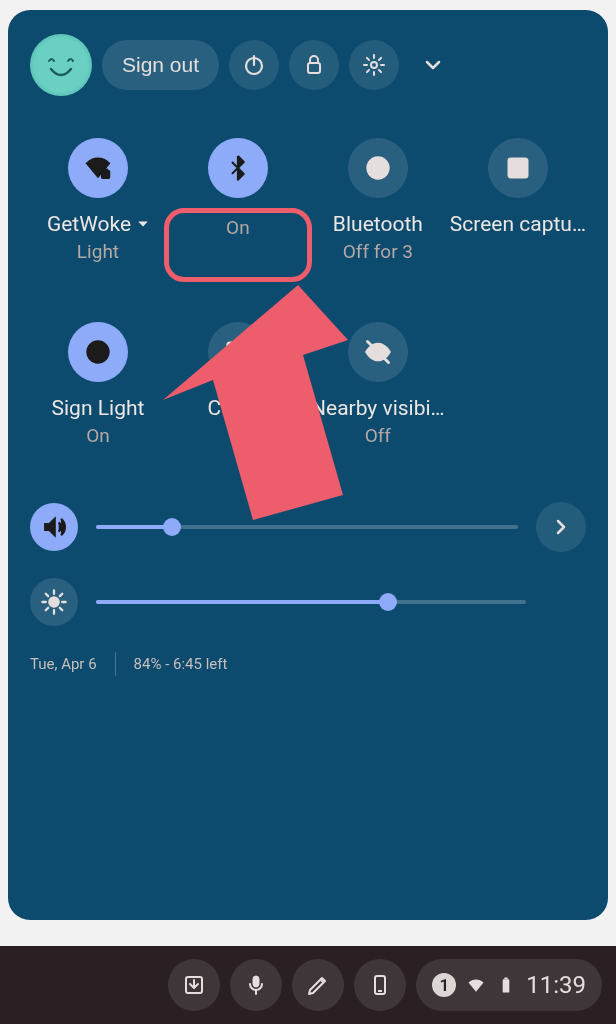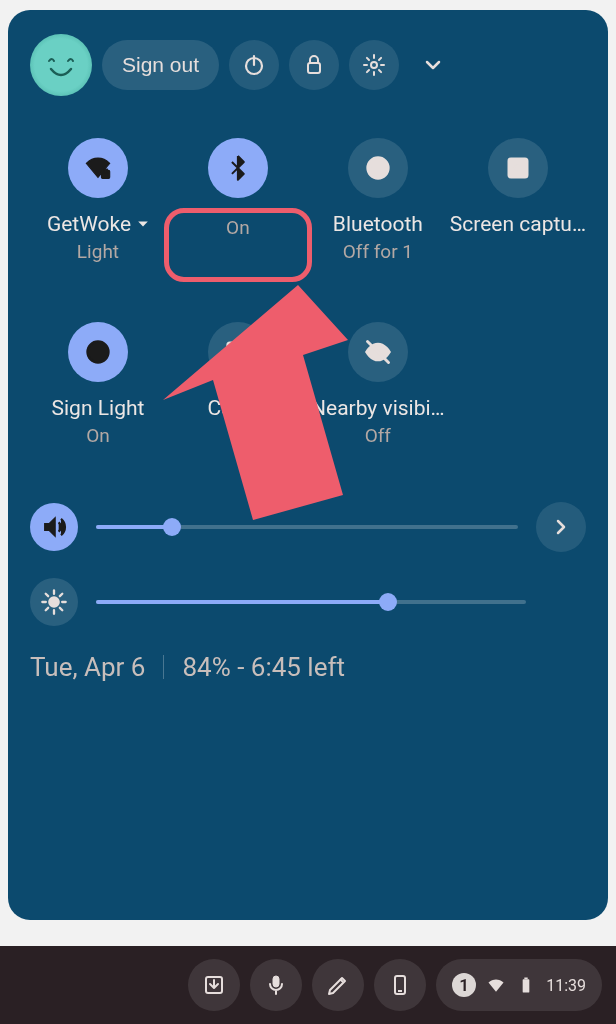--- a/index.html
+++ b/index.html
@@ -96,21 +96,21 @@
     position:relative; border-radius:2px;
   }
   .slider-fill {
     position:absolute; left:0; top:0; bottom:0; background:#8dabf8; border-radius:2px;
   }
   .slider-thumb {
     position:absolute; width:18px; height:18px; background:#8dabf8; border-radius:50%;
     top:50%; transform:translate(-50%,-50%);
   }
   .footer {
-    display:flex; align-items:center; gap:18px; color:#c8bebb; font-size:26px; margin-top:8px;text-align:center;
+    display:flex; align-items:center; gap:18px; color:#c8bebb; font-size:15px; margin-top:8px;text-align:center;
   }
   .footer .sep { width:1px; height:24px; background: rgba(255,255,255,0.25); }
 
   .taskbar {
     position:absolute; left:0; right:0; bottom:0; height:78px;
     background:#2a2024;
     display:flex; align-items:center; justify-content:flex-end;
     padding: 0 14px 0 0; gap:10px;
   }
   .tb-btn {
@@ -118,21 +118,21 @@
     background: rgba(255,255,255,0.10);
     display:flex;align-items:center;justify-content:center; cursor:pointer;
   }
   .tb-btn svg { width:24px;height:24px; stroke:#e6dedc; fill:#e6dedc;}
   .status-pill {
     height:52px; border-radius:999px; background: rgba(255,255,255,0.10);
     display:flex;align-items:center; gap:10px; padding:0 16px; cursor:pointer;
   }
   .status-pill .badge { width:24px;height:24px;border-radius:50%;background:#dcd7d5;color:#2a2024;font-size:17px;font-weight:600;display:flex;align-items:center;justify-content:center;}
   .status-pill svg{ width:20px;height:20px; fill:#e6dedc;}
-  .status-pill .time{ color:#e6dedc; font-size:16px;}
+  .status-pill .time{ color:#e6dedc; font-size:24px;}
 
   .arrow-annot {
     position:absolute;
     left: 130px;
     top: 275px;
     width: 210px;
     height: 260px;
     pointer-events:none;
   }
   .arrow-annot svg { width:100%;height:100%; }
@@ -213,21 +213,21 @@
     <div class="tile">
       <div class="tile-icon off">
         <svg viewBox="0 0 24 24">
             <circle cx="12" cy="12" r="9" fill="none" stroke-width="2"></circle>
             <line x1="7" y1="12" x2="17" y2="12" stroke-width="2" stroke-linecap="round"></line>
           </svg>
       </div>
       <div class="tile-label-row">
         <span class="tile-label">Bluetooth</span>
       </div>
-      <span class="tile-sub">Off for 1</span>
+      <span class="tile-sub">Off for 3</span>
     </div>
 
     <div class="tile">
       <div class="tile-icon off">
         <svg viewBox="0 0 24 24">
             <rect x="4" y="4" width="16" height="16" rx="2" fill="none" stroke-width="2"></rect>
             <circle cx="12" cy="12" r="3"></circle>
           </svg>
       </div>
       <div class="tile-label-row">

